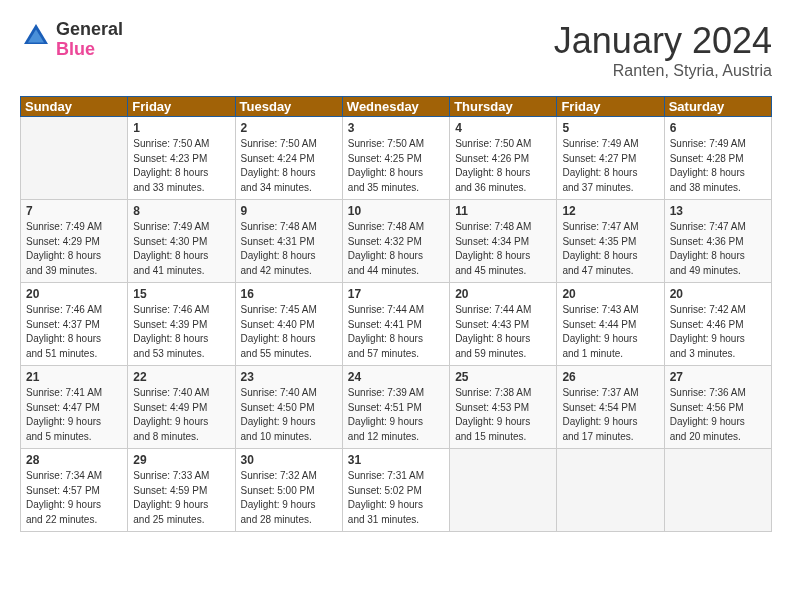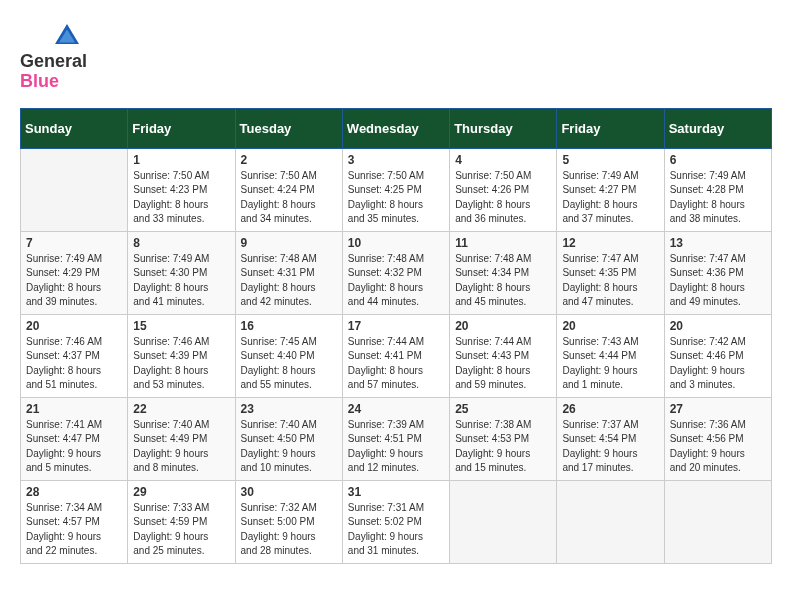--- a/index.html
+++ b/index.html
@@ -11,22 +11,21 @@
       padding: 20px;
     }
     .header {
       display: flex;
       justify-content: space-between;
       align-items: flex-start;
       margin-bottom: 16px;
     }
     .logo {
       display: flex;
-      align-items: flex-end;
-      flex-direction: column;
+      align-items: flex-start;
     }
     .logo-text {
       display: flex;
       flex-direction: column;
       line-height: 1.1;
     }
     .logo-general {
       font-size: 18px;
       font-weight: bold;
       color: #333;
@@ -52,23 +51,23 @@
     .subtitle {
       font-size: 16px;
       color: #555;
     }
     table {
       width: 100%;
       border-collapse: collapse;
       font-size: 11px;
     }
     thead tr th {
-      background: #14532d;
+      background: #a16207;
       color: #fff;
-      padding: 12px 4px;
+      padding: 2px 4px;
       text-align: left;
       font-size: 13px;
       font-weight: bold;
       border: 1px solid #1e5a9a;
     }
     tbody tr td {
       border: 1px solid #ccc;
       padding: 4px 5px;
       vertical-align: top;
       min-height: 70px;
@@ -99,20 +98,24 @@
   <div class="logo">
     <svg class="logo-icon" viewBox="0 0 40 40">
       <polygon points="20,5 35,30 5,30" fill="#1a5eb8"></polygon>
       <polygon points="20,12 30,28 10,28" fill="#4a90d9"></polygon>
     </svg>
     <div class="logo-text">
       <span class="logo-general">General</span>
       <span class="logo-blue">Blue</span>
     </div>
   </div>
+  <div class="title-block">
+    <div class="month-title">January 2024</div>
+    <div class="subtitle">Ranten, Styria, Austria</div>
+  </div>
 </div>
 
 <table>
   <thead>
     <tr>
     <th>Sunday</th>
         <th>Friday</th>
         <th>Tuesday</th>
         <th>Wednesday</th>
         <th>Thursday</th>

